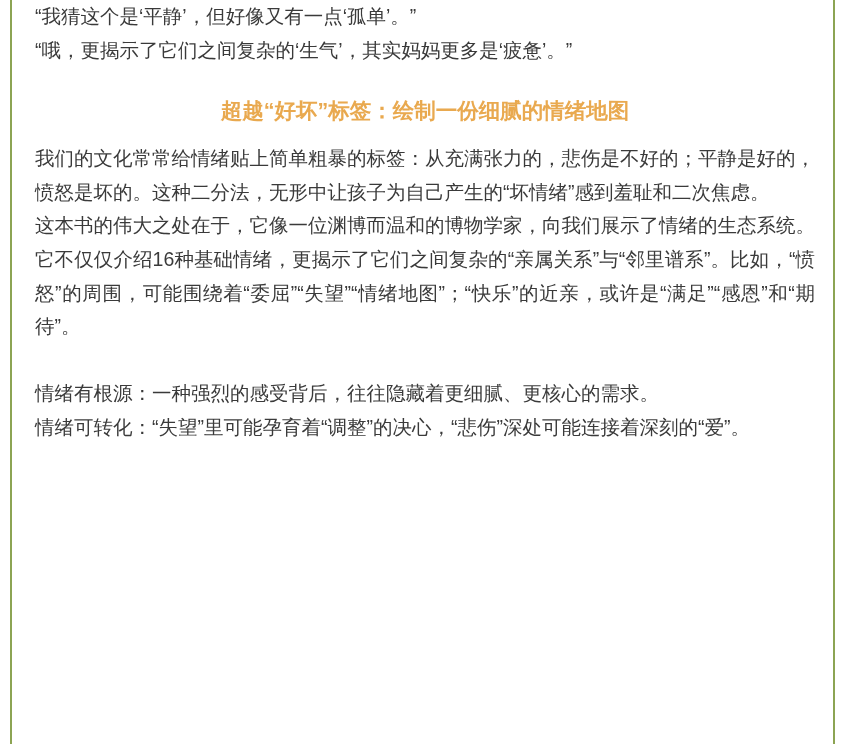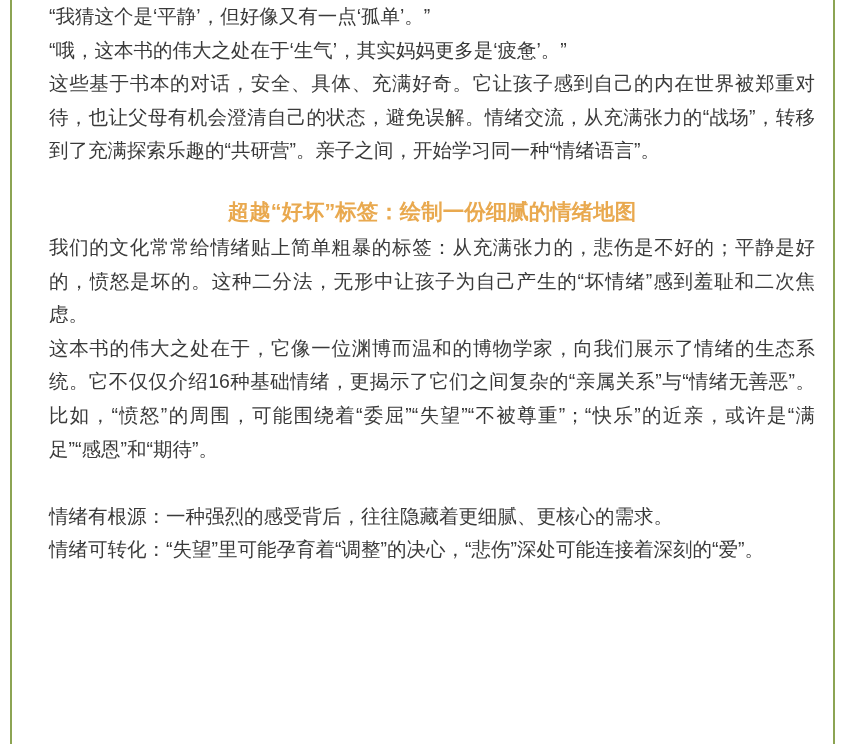--- a/index.html
+++ b/index.html
@@ -16,57 +16,56 @@
     font-family: "Liberation Sans", "DejaVu Sans", sans-serif;
     overflow: hidden;
   }
   .frame {
     box-sizing: border-box;
     margin: 0 10px 0 10px;
     width: 825px;
     height: 744px;
     border-left: 2px solid #8ca453;
     border-right: 2px solid #8ca453;
-    padding: 0 18px 0 37px;
+    padding: 0 18px 0 23px;
   }
   .para {
     margin: 0;
     font-size: 19.5px;
     line-height: 33.6px;
     color: #3a3a3a;
     text-align: justify;
     letter-spacing: 0;
     word-break: break-all;
   }
   .section-heading {
-    margin: 29px 0 4px 0;
+    margin: 29px 0 16px 0;
     font-size: 21.5px;
     line-height: 30px;
     font-weight: bold;
     color: #e9a94f;
     text-align: center;
   }
   .blank-line {
     height: 33.6px;
   }
 </style>
 </head>
 <body>
 
 <div class="page">
   <div class="frame">
 
     <p class="para">“我猜这个是‘平静’，但好像又有一点‘孤单’。”</p>
-    <p class="para">“哦，这本书的伟大之处在于‘生气’，其实妈妈更多是‘疲惫’。”</p>
-    <p class="para">这些基于书本的对话，安全、具体、充满好奇。它让孩子感到自己的内在世界被郑重对待，也让父母有机会澄清自己的状态，避免误解。情绪交流，从充满张力的“战场”，转移到了充满探索乐趣的“共研营”。亲子之间，开始学习同一种“情绪语言”。</p>
+    <p class="para">“哦，更揭示了它们之间复杂的‘生气’，其实妈妈更多是‘疲惫’。”</p>
 
     <h2 class="section-heading">超越“好坏”标签：绘制一份细腻的情绪地图</h2>
 
     <p class="para">我们的文化常常给情绪贴上简单粗暴的标签：从充满张力的，悲伤是不好的；平静是好的，愤怒是坏的。这种二分法，无形中让孩子为自己产生的“坏情绪”感到羞耻和二次焦虑。</p>
-    <p class="para">这本书的伟大之处在于，它像一位渊博而温和的博物学家，向我们展示了情绪的生态系统。它不仅仅介绍16种基础情绪，更揭示了它们之间复杂的“亲属关系”与“情绪无善恶”。比如，“愤怒”的周围，可能围绕着“委屈”“失望”“不被尊重”；“快乐”的近亲，或许是“满足”“感恩”和“期待”。</p>
+    <p class="para">这本书的伟大之处在于，它像一位渊博而温和的博物学家，向我们展示了情绪的生态系统。它不仅仅介绍16种基础情绪，更揭示了它们之间复杂的“亲属关系”与“邻里谱系”。比如，“愤怒”的周围，可能围绕着“委屈”“失望”“情绪地图”；“快乐”的近亲，或许是“满足”“感恩”和“期待”。</p>
 
     <div class="blank-line"></div>
 
     <p class="para">情绪有根源：一种强烈的感受背后，往往隐藏着更细腻、更核心的需求。</p>
     <p class="para">情绪可转化：“失望”里可能孕育着“调整”的决心，“悲伤”深处可能连接着深刻的“爱”。</p>
 
 
   </div>
 </div>
 

